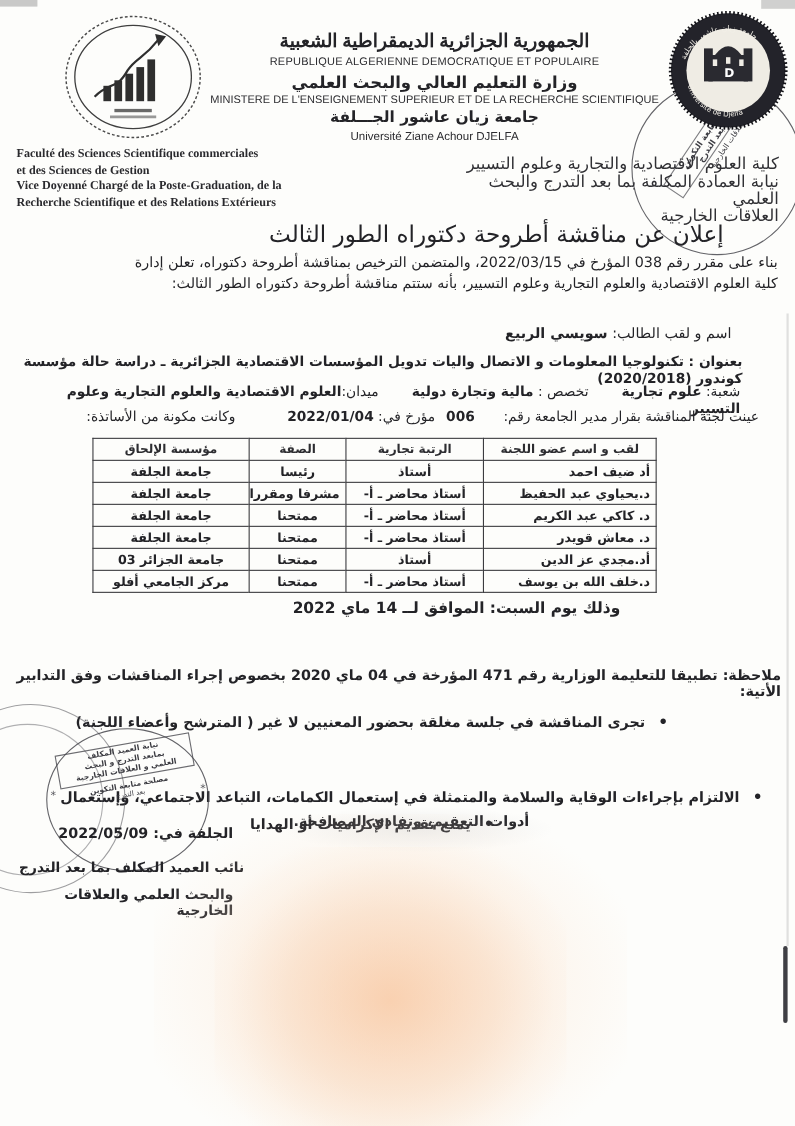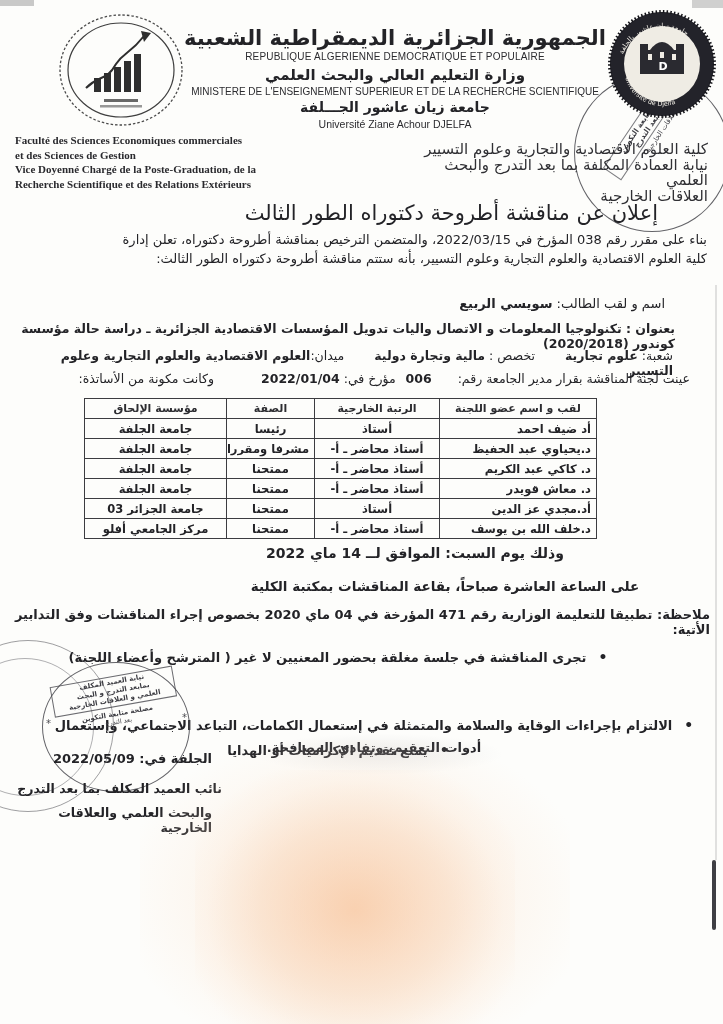--- a/index.html
+++ b/index.html
@@ -6,21 +6,21 @@
   .page{
     position:relative;width:723px;height:1024px;margin:0 auto;
     background:#fdfdfb;overflow:hidden;color:#232327;
     font-family:"DejaVu Sans",sans-serif;
   }
   .abs{position:absolute;}
   .rtl{direction:rtl;unicode-bidi:embed;}
   .b{font-weight:700;}
   
   .hdr{left:150px;top:26px;width:490px;text-align:center;}
-  .hdr .ar1{font-size:21px;font-weight:700;line-height:24px;}
+  .hdr .ar1{font-size:17px;font-weight:700;line-height:24px;font-family:Liberation Serif, serif;}
   .hdr .fr1{font-size:10px;line-height:14px;letter-spacing:.2px;font-family:"Liberation Sans",sans-serif;color:#2b2b2f;}
   .hdr .ar2{font-size:15px;font-weight:700;line-height:20px;margin-top:1px;}
   .hdr .fr2{font-size:10px;line-height:13px;font-family:"Liberation Sans",sans-serif;color:#2b2b2f;}
   .hdr .ar3{font-size:14px;font-weight:700;line-height:19px;}
   .hdr .fr3{font-size:10.5px;line-height:15px;font-family:"Liberation Sans",sans-serif;color:#2b2b2f;}
   
   .facfr{left:15px;top:133px;width:262px;font-family:"Liberation Serif",serif;
          font-weight:700;font-size:11px;line-height:14.6px;color:#2a2a2e;}
   
   .facar{left:420px;top:142px;width:288px;text-align:right;font-size:15px;line-height:15.5px;color:#303034;}
@@ -141,21 +141,21 @@
     </defs>
     <text font-size="7" fill="#f2efe7">
       <textPath href="#sealTop" startOffset="12%">جامعة زيان عاشور بالجلفة</textPath>
     </text>
     <text font-size="6.5" fill="#f2efe7">
       <textPath href="#sealBot" startOffset="8%">Université de Djelfa</textPath>
     </text>
   </svg>
 
   <div class="abs facfr">
-    <div>Faculté  des  Sciences  Economiques   commerciales</div>
+    <div>Faculté  des  Sciences  Scientifique   commerciales</div>
     <div>et des Sciences de Gestion</div>
     <div>Vice Doyenné Chargé de la Poste-Graduation, de la</div>
     <div>Recherche Scientifique et des Relations Extérieurs</div>
   </div>
 
   <div class="abs facar rtl">
     <div>كلية العلوم الاقتصادية والتجارية وعلوم التسيير</div>
     <div>نيابة العمادة المكلفة بما بعد التدرج والبحث العلمي</div>
     <div class="l3">العلاقات الخارجية</div>
   </div>
@@ -196,21 +196,21 @@
   <table class="abs ctable" dir="rtl" style="left:84px;top:398px;width:512px;">
     <colgroup>
         <col style="width:157px">
         <col style="width:125px">
         <col style="width:88px">
         <col style="width:142px">
       </colgroup>
     <thead>
       <tr>
         <th>لقب و اسم عضو اللجنة</th>
-        <th>الرتبة الخارجية</th>
+        <th>الرتبة تجارية</th>
         <th>الصفة</th>
         <th>مؤسسة الإلحاق</th>
       </tr>
     </thead>
     <tbody>
       <tr>
         <td class="name">أد ضيف احمد</td>
         <td>أستاذ</td>
         <td>رئيسا</td>
         <td>جامعة الجلفة</td>
@@ -245,21 +245,20 @@
         <td>ممتحنا</td>
         <td>مركز الجامعي أفلو</td>
       </tr>
     </tbody>
   </table>
 
   <div class="abs dateline rtl">
     <span>وذلك يوم السبت:</span>
     <span>الموافق لــ 14 ماي 2022</span>
   </div>
-  <div class="abs timeline rtl">على الساعة العاشرة صباحاً، بقاعة المناقشات بمكتبة الكلية</div>
 
   <div class="abs noteline rtl">
     <span>ملاحظة:</span>
     <span>تطبيقا للتعليمة الوزارية رقم 471 المؤرخة في 04 ماي 2020 بخصوص إجراء المناقشات وفق التدابير الأتية:</span>
   </div>
 
   <div class="abs bullet-item" style="top:646px;">
     <span class="dot">•</span><span>تجرى المناقشة في جلسة مغلقة بحضور المعنيين لا غير ( المترشح وأعضاء اللجنة)</span>
   </div>
   <div class="abs bullet-item" style="top:714px;margin-left:36px;">

